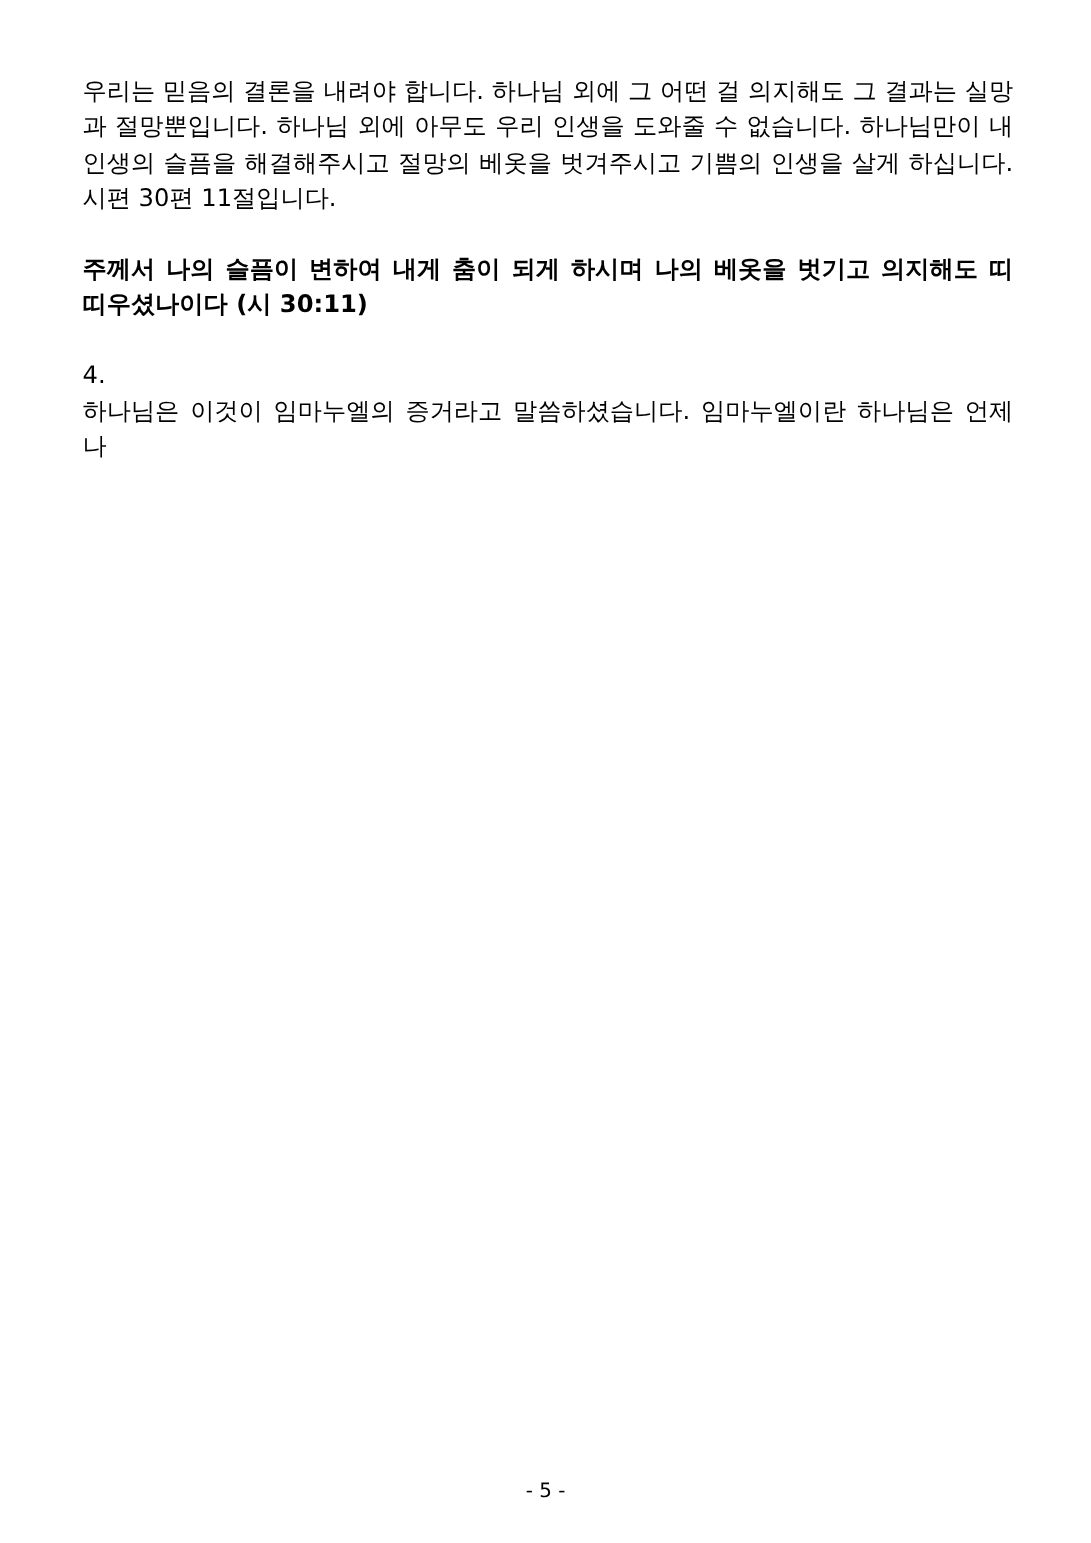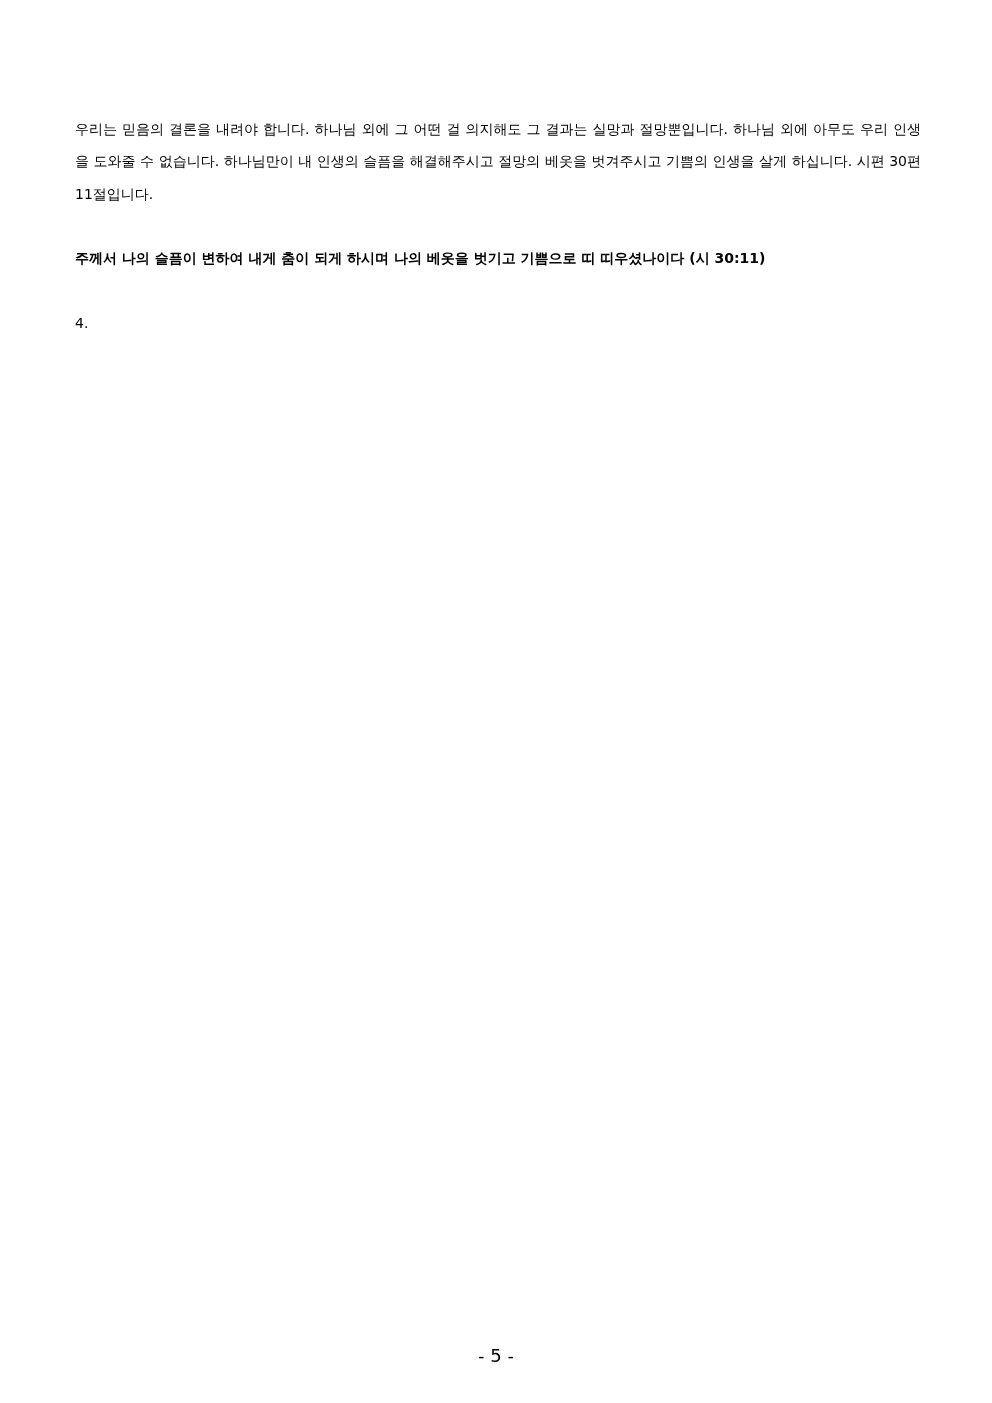--- a/index.html
+++ b/index.html
@@ -14,25 +14,24 @@
     background: #ffffff;
     color: #000000;
     font-family: "DejaVu Sans", "Liberation Sans", sans-serif;
     overflow: hidden;
   }
   .content {
     position: absolute;
     left: 75px;
     top: 68px;
     width: 846px;
-    font-size: 14px;
+    font-size: 22px;
     line-height: 32.4px;
     text-align: justify;
     letter-spacing: 0px;
-    margin-top: 45px;
   }
   .content p {
     margin: 0 0 32px 0;
     word-break: break-all;
   }
   .content p.quote {
     font-weight: bold;
   }
   .content p.section-number {
     margin-bottom: 0;
@@ -48,17 +47,18 @@
     line-height: 24px;
     color: #000000;
   }
 </style>
 </head>
 <body>
 
 <div class="page">
   <div class="content">
     <p class="body">우리는 믿음의 결론을 내려야 합니다. 하나님 외에 그 어떤 걸 의지해도 그 결과는 실망과 절망뿐입니다. 하나님 외에 아무도 우리 인생을 도와줄 수 없습니다. 하나님만이 내 인생의 슬픔을 해결해주시고 절망의 베옷을 벗겨주시고 기쁨의 인생을 살게 하십니다. 시편 30편 11절입니다.</p>
-    <p class="quote">주께서 나의 슬픔이 변하여 내게 춤이 되게 하시며 나의 베옷을 벗기고 기쁨으로 띠 띠우셨나이다 (시 30:11)</p>
+    <p class="quote">주께서 나의 슬픔이 변하여 내게 춤이 되게 하시며 나의 베옷을 벗기고 의지해도 띠 띠우셨나이다 (시 30:11)</p>
     <p class="section-number">4.</p>
+    <p class="body">하나님은 이것이 임마누엘의 증거라고 말씀하셨습니다. 임마누엘이란 하나님은 언제나</p>
   </div>
   <div class="page-footer">- 5 -</div>
 </div>
 
 </body></html>

